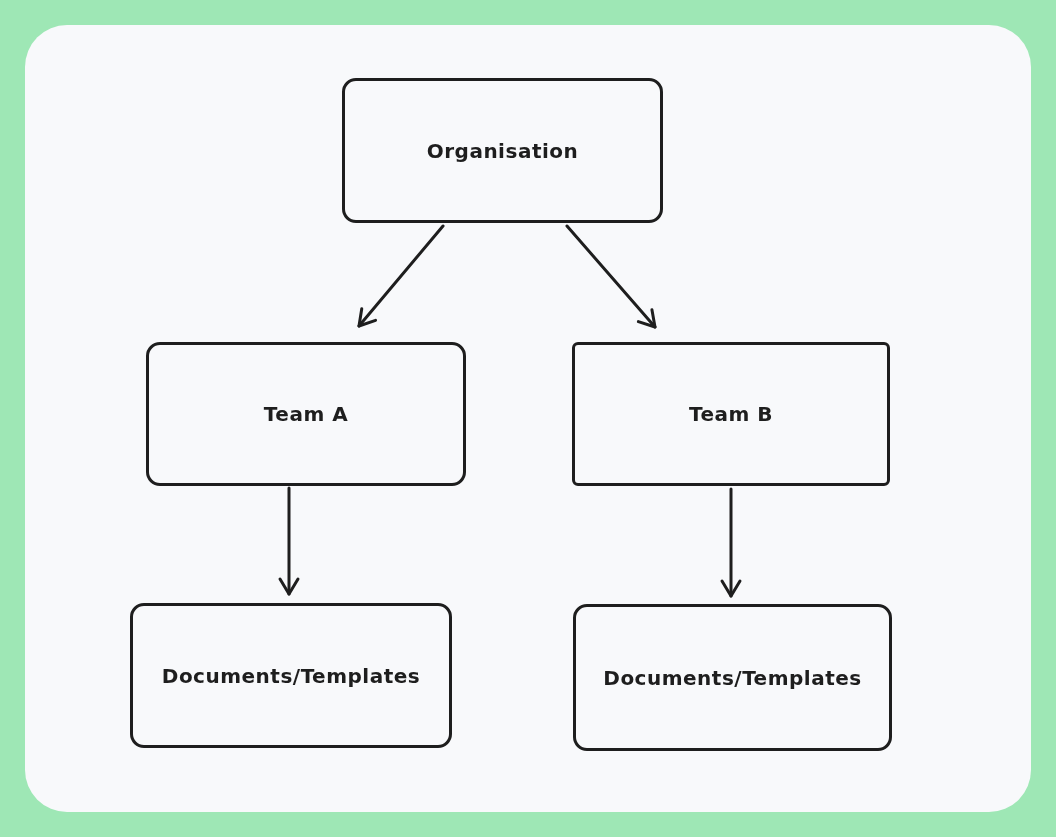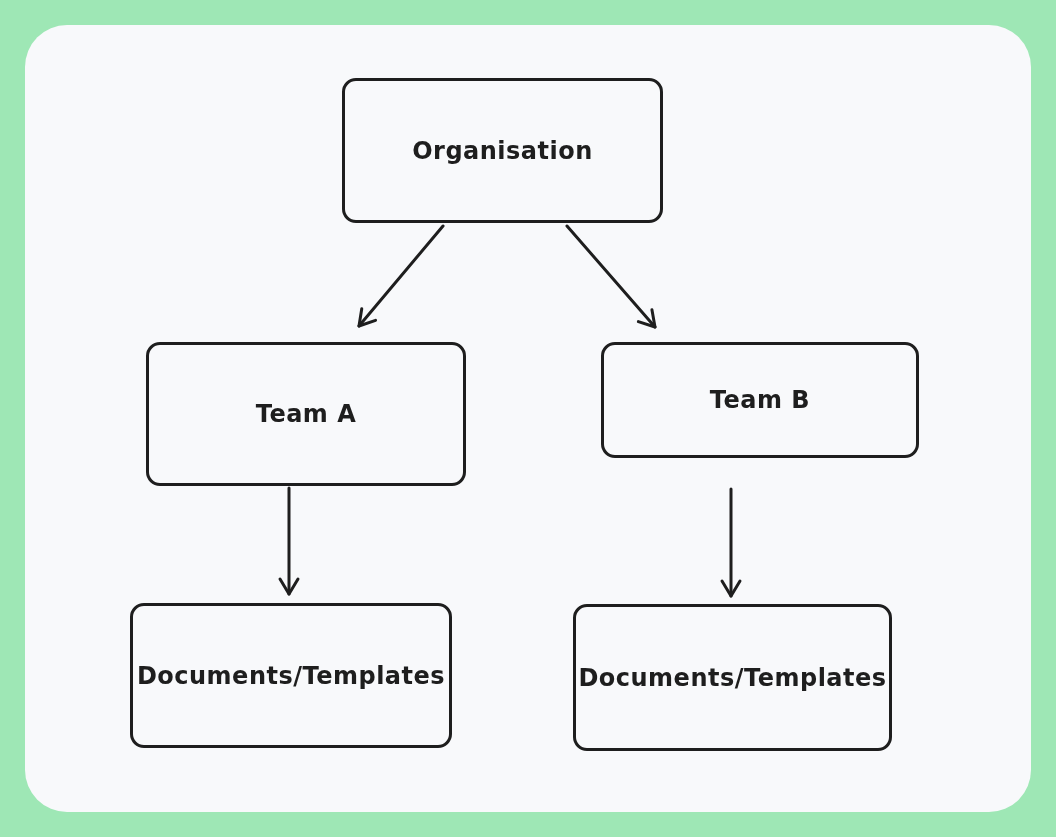--- a/index.html
+++ b/index.html
@@ -25,29 +25,29 @@
   .node {
     position: absolute;
     border: 3px solid var(--stroke);
     border-radius: 14px;
     background: transparent;
     display: flex;
     align-items: center;
     justify-content: center;
   }
   .node-label {
-    font-size: 24px;
+    font-size: 20px;
     font-weight: bold;
     letter-spacing: 0.5px;
     color: var(--stroke);
     white-space: nowrap;
   }
   .node-org    { left: 342px; top:  78px; width: 321px; height: 145px; }
   .node-team-a { left: 129px; top: 342px; width: 320px; height: 144px; margin-left: 17px; }
-  .node-team-b { left: 601px; top: 342px; width: 318px; height: 116px; }
+  .node-team-b { left: 572px; top: 342px; width: 318px; height: 144px; border-radius: 6px; }
   .node-docs-a { left: 130px; top: 603px; width: 322px; height: 145px; }
   .node-docs-b { left: 573px; top: 604px; width: 319px; height: 147px; }
   .edges {
     position: absolute;
     left: 0; top: 0;
     width: 1056px; height: 837px;
     pointer-events: none;
   }
   .edge {
     stroke: var(--stroke);

